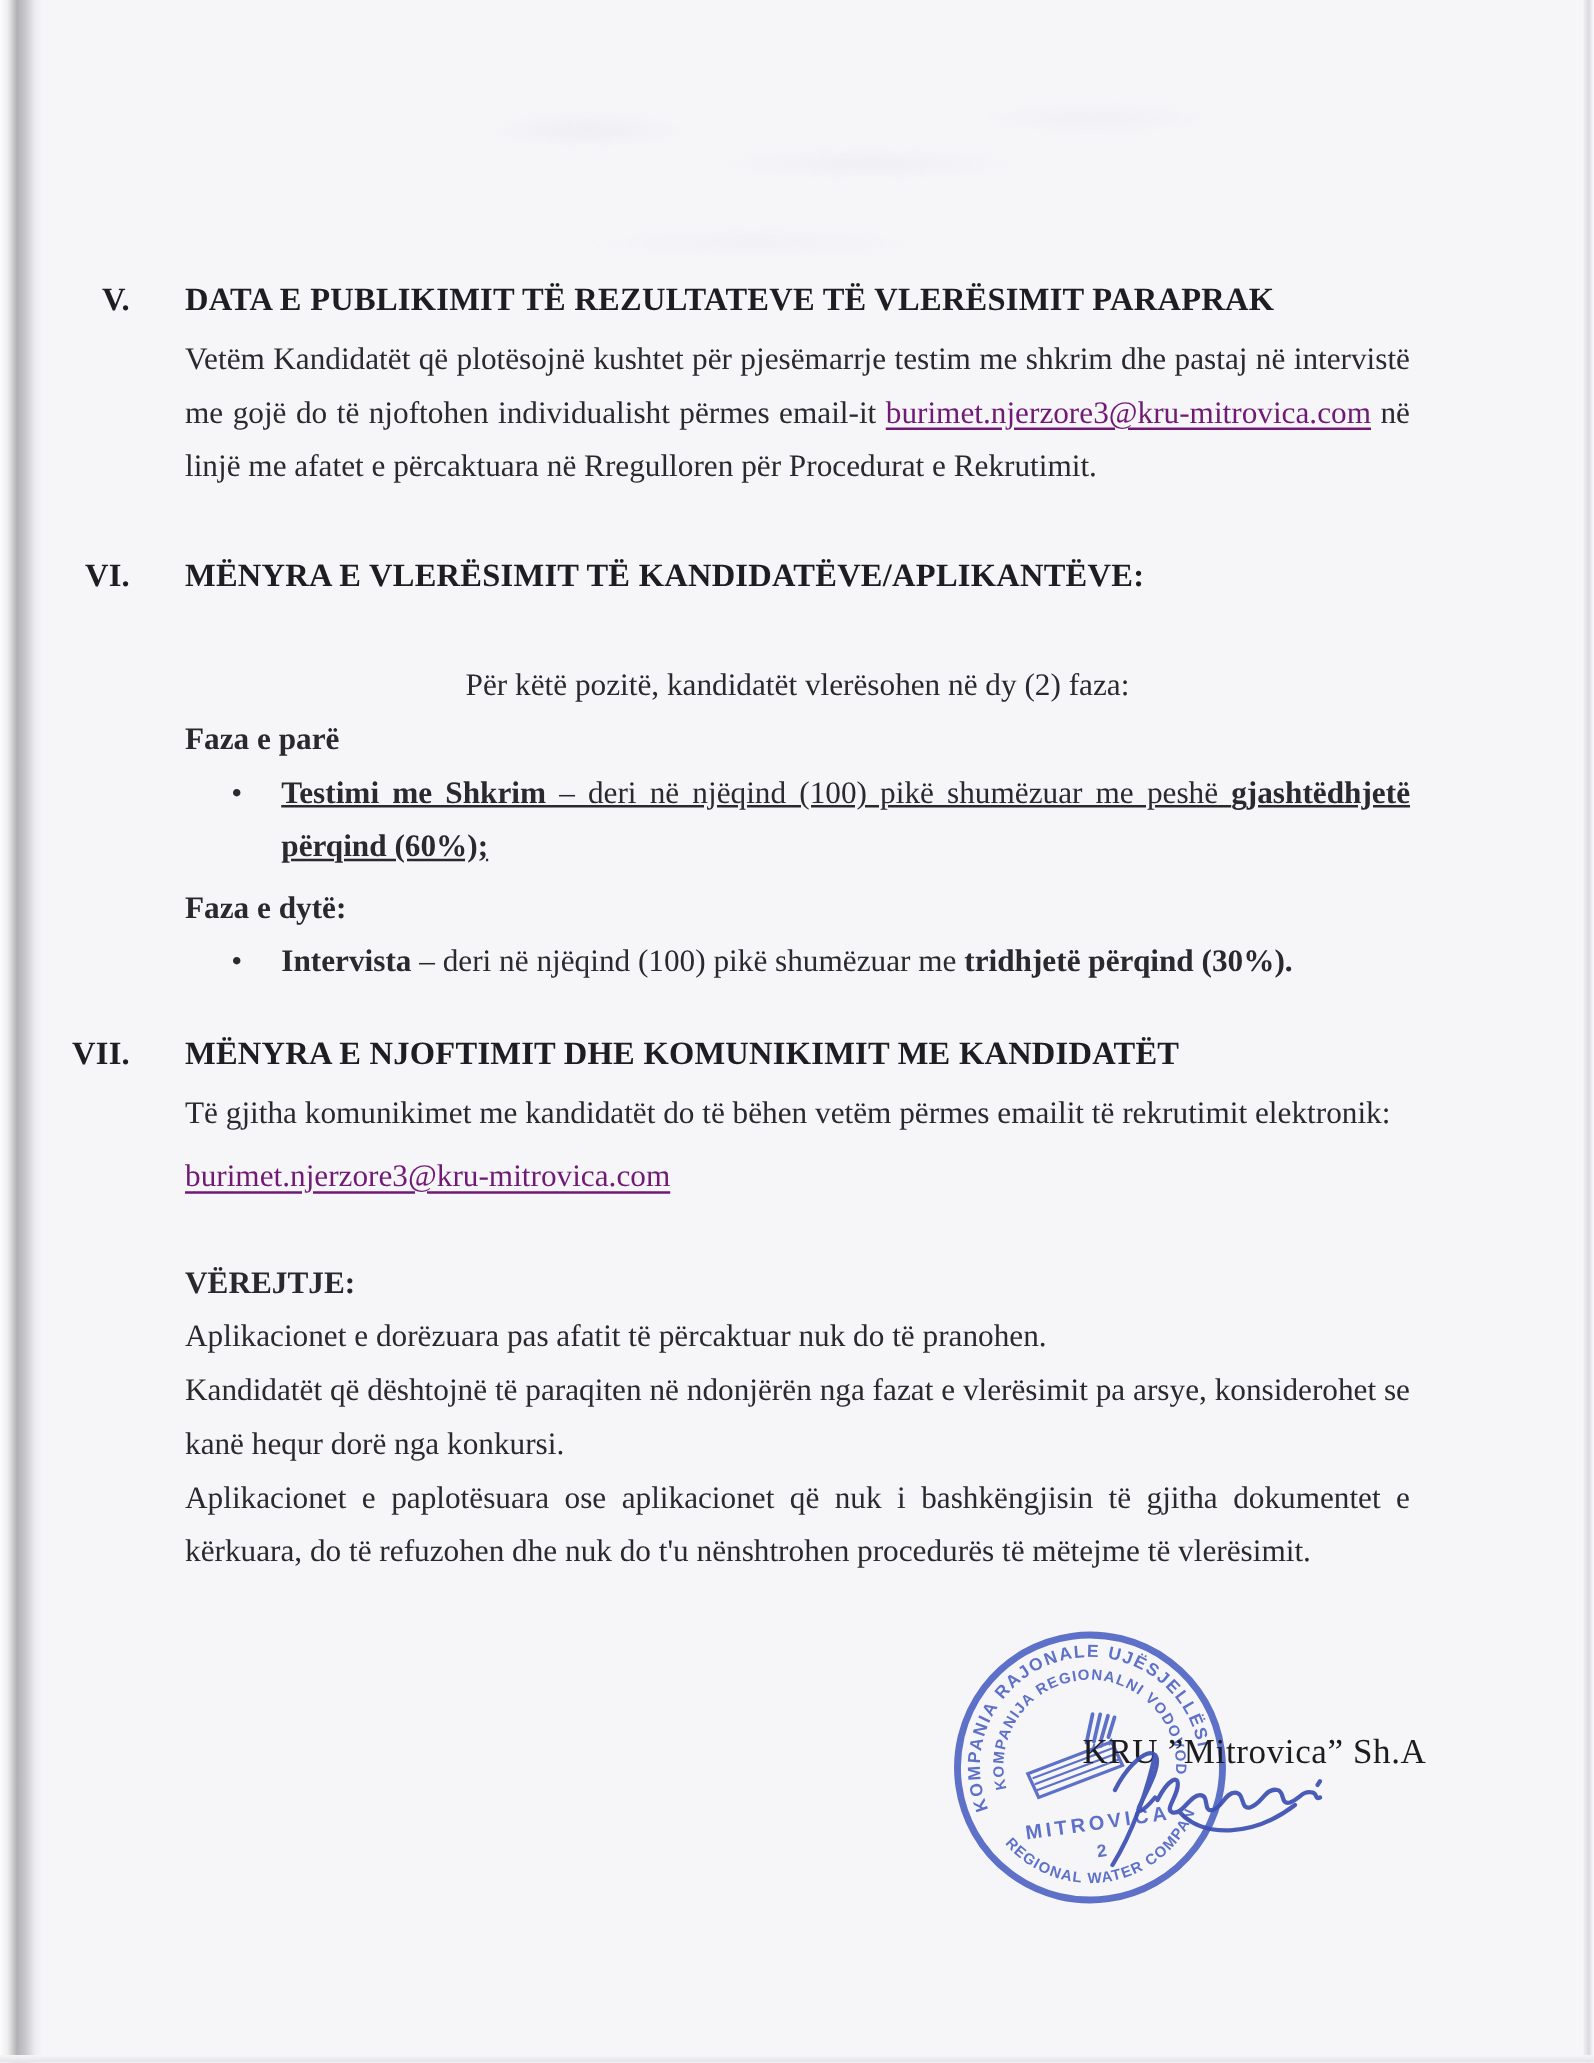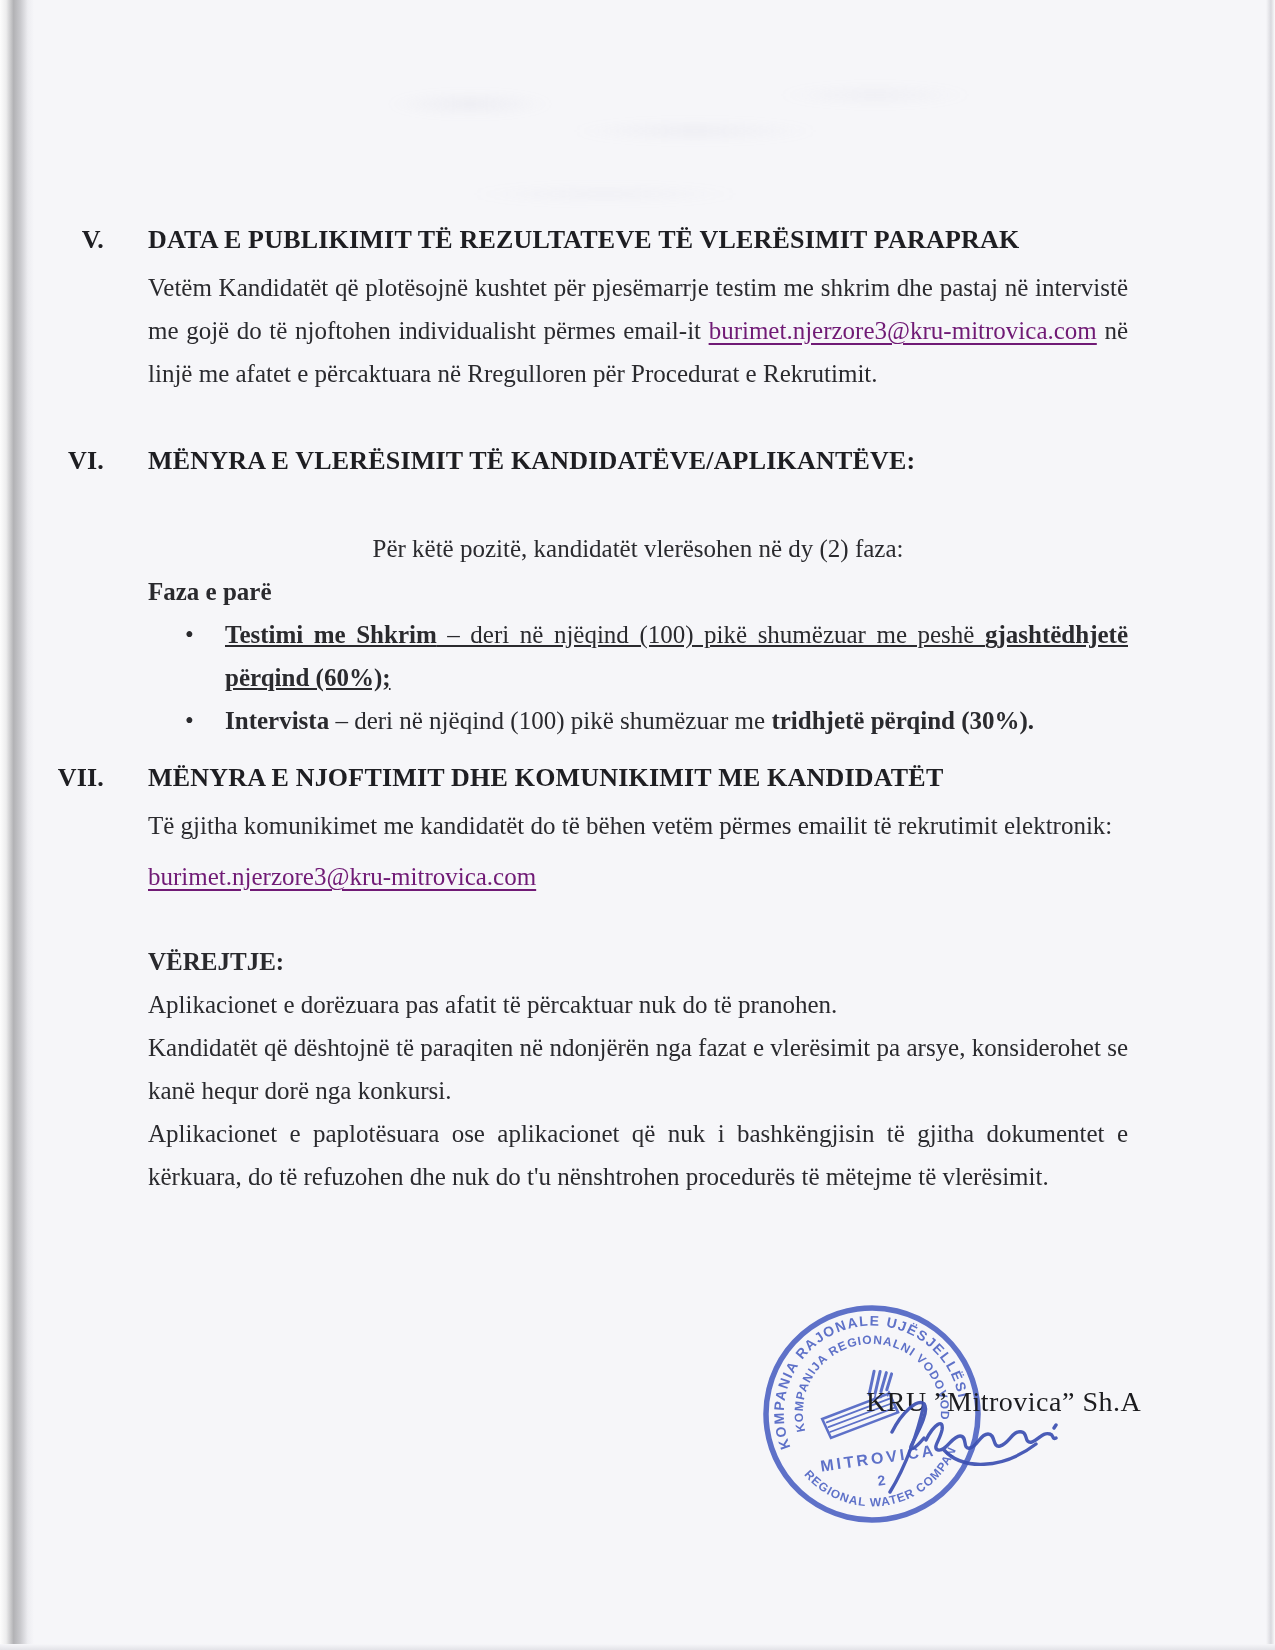--- a/index.html
+++ b/index.html
@@ -52,21 +52,21 @@
   .sec-vi .intro{margin-top:48px;text-align:center;}
   .phase-label{font-weight:bold;margin:0;}
   ul.score-list{list-style:none;margin:0;padding:0;}
   ul.score-list li{position:relative;padding-left:77px;margin:0;}
   ul.score-list li::before{
     content:"•";position:absolute;left:37px;top:0;font-size:25px;
   }
   li.justified{text-align:justify;text-decoration:underline;}
   .phase2{margin-top:6px;}
   .bullet1{margin-top:2px;}
-  .sec-vii{margin-top:18px;}
+  .sec-vii{margin-top:34px;}
   .sec-vii .para{margin-top:8px;text-align:left;}
   .email-link{color:#701a75;text-decoration:underline;text-underline-offset:4px;}
   .remarks{margin-top:42px;}
   .remarks .rem-heading{font-weight:bold;margin:0;}
   .remarks .para{text-align:justify;}
   b.seg{font-weight:bold;}
 
   
   .stamp-wrap{position:absolute;left:760px;top:1302px;width:224px;height:224px;z-index:20;}
   .stamp-wrap svg{opacity:.88;}
@@ -91,20 +91,21 @@
     <p class="para"><span>Vetëm Kandidatët që plotësojnë kushtet për pjesëmarrje testim me shkrim dhe pastaj në intervistë me gojë do të njoftohen individualisht përmes email-it </span><span class="email-link">burimet.njerzore3@kru-mitrovica.com</span><span> në linjë me afatet e përcaktuara në Rregulloren për Procedurat e Rekrutimit.</span></p>
   </div>
 
   <div class="section sec-vi">
     <h2 class="doc-heading"><span class="roman">VI.</span><span>MËNYRA E VLERËSIMIT TË KANDIDATËVE/APLIKANTËVE:</span></h2>
     <p class="para intro">Për këtë pozitë, kandidatët vlerësohen në dy (2) faza:</p>
     <p class="phase-label">Faza e parë</p>
     <ul class="score-list">
       <li class="justified bullet1"><b class="seg">Testimi me Shkrim</b><span> – deri në njëqind (100) pikë shumëzuar me peshë </span><b class="seg">gjashtëdhjetë përqind (60%);</b></li>
     </ul>
+    <p class="phase-label phase2">Faza e dytë:</p>
     <ul class="score-list">
       <li><b class="seg">Intervista</b><span> – deri në njëqind (100) pikë shumëzuar me </span><b class="seg">tridhjetë përqind (30%).</b></li>
     </ul>
   </div>
 
   <div class="section sec-vii">
     <h2 class="doc-heading"><span class="roman">VII.</span><span>MËNYRA E NJOFTIMIT DHE KOMUNIKIMIT ME KANDIDATËT</span></h2>
     <p class="para">Të gjitha komunikimet me kandidatët do të bëhen vetëm përmes emailit të rekrutimit elektronik:</p>
     <p class="para" style="text-align:left"><span class="email-link">burimet.njerzore3@kru-mitrovica.com</span></p>
   </div>

